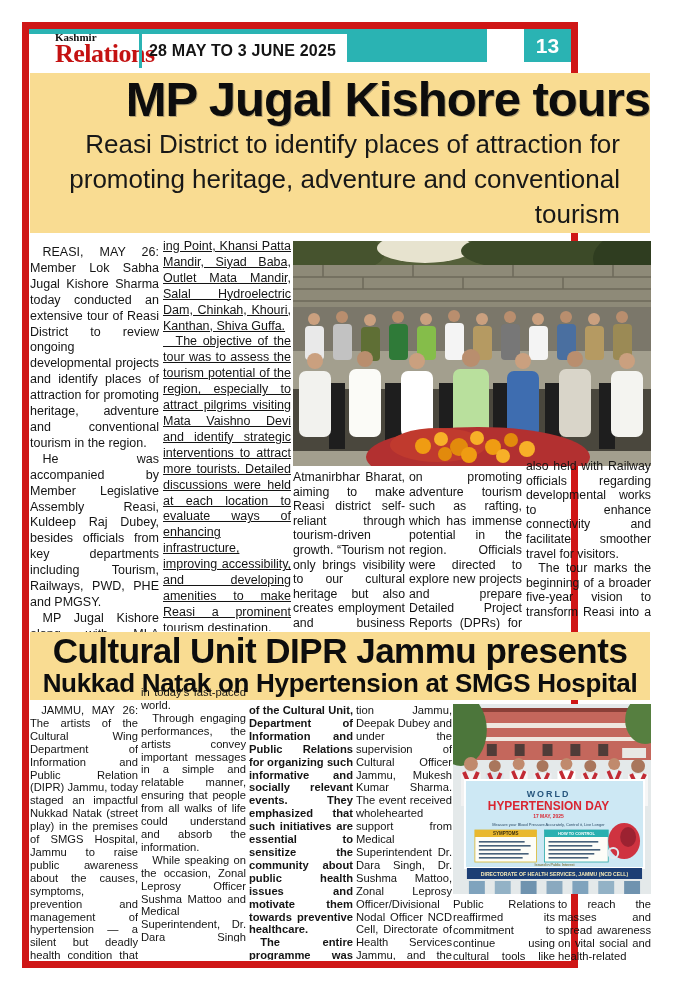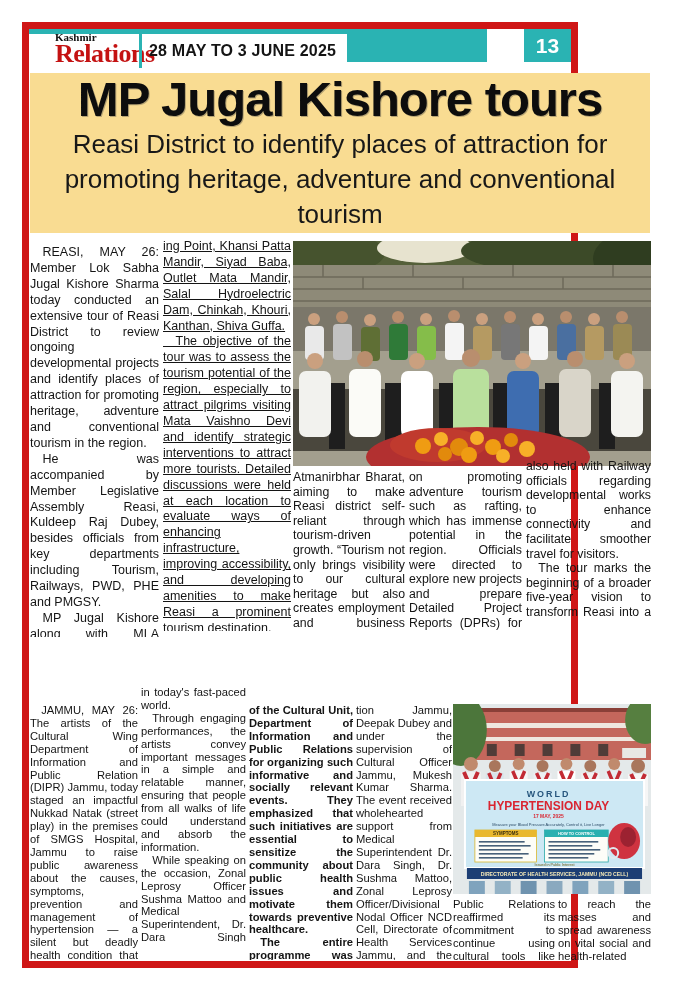--- a/index.html
+++ b/index.html
@@ -15,21 +15,21 @@
   .pagenum{position:absolute;right:0;top:0;width:47px;height:33px;background:#2ab3b3;
            color:#ffffff;font-weight:bold;font-size:21px;text-align:center;line-height:33px;}
   .logo{position:absolute;left:26px;top:3px;font-family:"Liberation Serif",serif;}
   .logo-kashmir{font-size:11px;font-weight:bold;line-height:11px;color:#111;}
   .logo-traveller{font-size:26px;font-weight:bold;color:#c41212;line-height:25px;margin-top:-2px;letter-spacing:-0.5px;}
   .divider{position:absolute;left:110px;top:2px;width:3px;height:37px;background:#2ab3b3;}
   .date{position:absolute;left:120px;top:0;width:200px;height:42px;line-height:44px;
         font-size:16px;font-weight:bold;text-align:left;letter-spacing:0.2px;}
 
   
-  .hbox1{position:absolute;left:1px;top:44px;width:620px;height:160px;background:#f9dc92;text-align:center;}
+  .hbox1{position:absolute;left:1px;top:44px;width:620px;height:160px;background:#f9dc92;text-align:right;}
   .h1{font-size:49px;font-weight:bold;line-height:53px;letter-spacing:-1px;color:#0d0d0d;
       text-shadow:1px 1px 0 rgba(60,60,60,0.35);}
   .h1sub{font-size:26px;font-weight:normal;line-height:35px;color:#181818;padding:0 30px;margin-top:1px;}
   .hbox2{position:absolute;left:1px;top:603px;width:620px;height:68px;background:#f9dc92;text-align:center;}
   .h2a{font-size:35px;font-weight:bold;line-height:38px;letter-spacing:-0.5px;color:#0d0d0d;}
   .h2b{font-size:26px;font-weight:bold;line-height:27px;letter-spacing:-0.3px;color:#0d0d0d;}
 
   
   .col{position:absolute;overflow:hidden;text-align:justify;white-space:pre-line;color:#141414;}
   .a1top{font-size:12.5px;line-height:15.9px;}
@@ -204,20 +204,24 @@
         </g>
       </svg>
     </div>
 
     <div class="col a1bot a1c3">Atmanirbhar Bharat, aiming to make Reasi district self-reliant through tourism-driven growth. “Tourism not only brings visibility to our cultural heritage but also creates employment and business opportunities for the local youth,” he said.
  Special focus was laid</div>
     <div class="col a1bot a1c4">on promoting adventure tourism such as rafting, which has immense potential in the region. Officials were directed to explore new projects and prepare Detailed Project Reports (DPRs) for the beautification and development of all visited sites. Discussions were</div>
     <div class="col a1bot a1c5">also held with Railway officials regarding developmental works to enhance connectivity and facilitate smoother travel for visitors.
  The tour marks the beginning of a broader five-year vision to transform Reasi into a vibrant hub of cultural and adventure tourism.</div>
 
+    <div class="hbox2">
+      <div class="h2a">Cultural Unit DIPR Jammu presents</div>
+      <div class="h2b">Nukkad Natak on Hypertension at SMGS Hospital</div>
+    </div>
 
     <div class="col a2col a2c1"> JAMMU, MAY 26: The artists of the Cultural Wing Department of Information and Public Relation (DIPR) Jammu, today staged an impactful Nukkad Natak (street play) in the premises of SMGS Hospital, Jammu to raise public awareness about the causes, symptoms, prevention and management of hypertension — a silent but deadly health condition that affects a growing number of people</div>
     <div class="col a2col a2c2">in today's fast-paced world.
  Through engaging performances, the artists convey important messages in a simple and relatable manner, ensuring that people from all walks of life could understand and absorb the information.
  While speaking on the occasion, Zonal Leprosy Officer Sushma Mattoo and Medical Superintendent, Dr. Dara Singh appreciated the commendable efforts</div>
     <div class="col a2col a2c3">of the Cultural Unit, Department of Information and Public Relations for organizing such informative and socially relevant events. They emphasized that such initiatives are essential to sensitize the community about public health issues and motivate them towards preventive healthcare.
  The entire programme was conducted under the directions of Joint Director Informa-</div>
     <div class="col a2col a2c4">tion Jammu, Deepak Dubey and under the supervision of Cultural Officer Jammu, Mukesh Kumar Sharma. The event received wholehearted support from Medical Superintendent Dr. Dara Singh, Dr. Sushma Mattoo, Zonal Leprosy Officer/Divisional Nodal Officer NCD Cell, Directorate of Health Services Jammu, and the supportive staff of the hospital.
  The Department of Information and</div>
 

